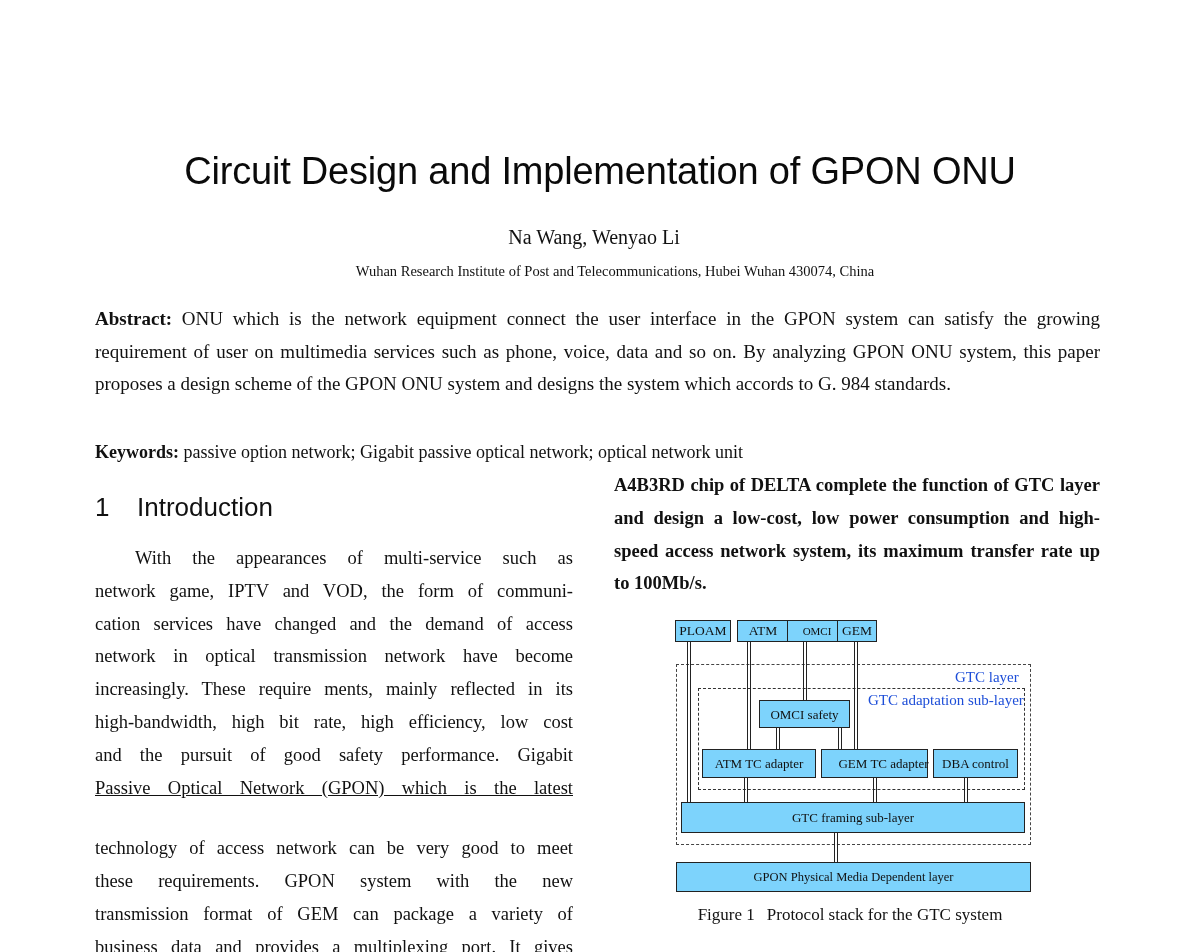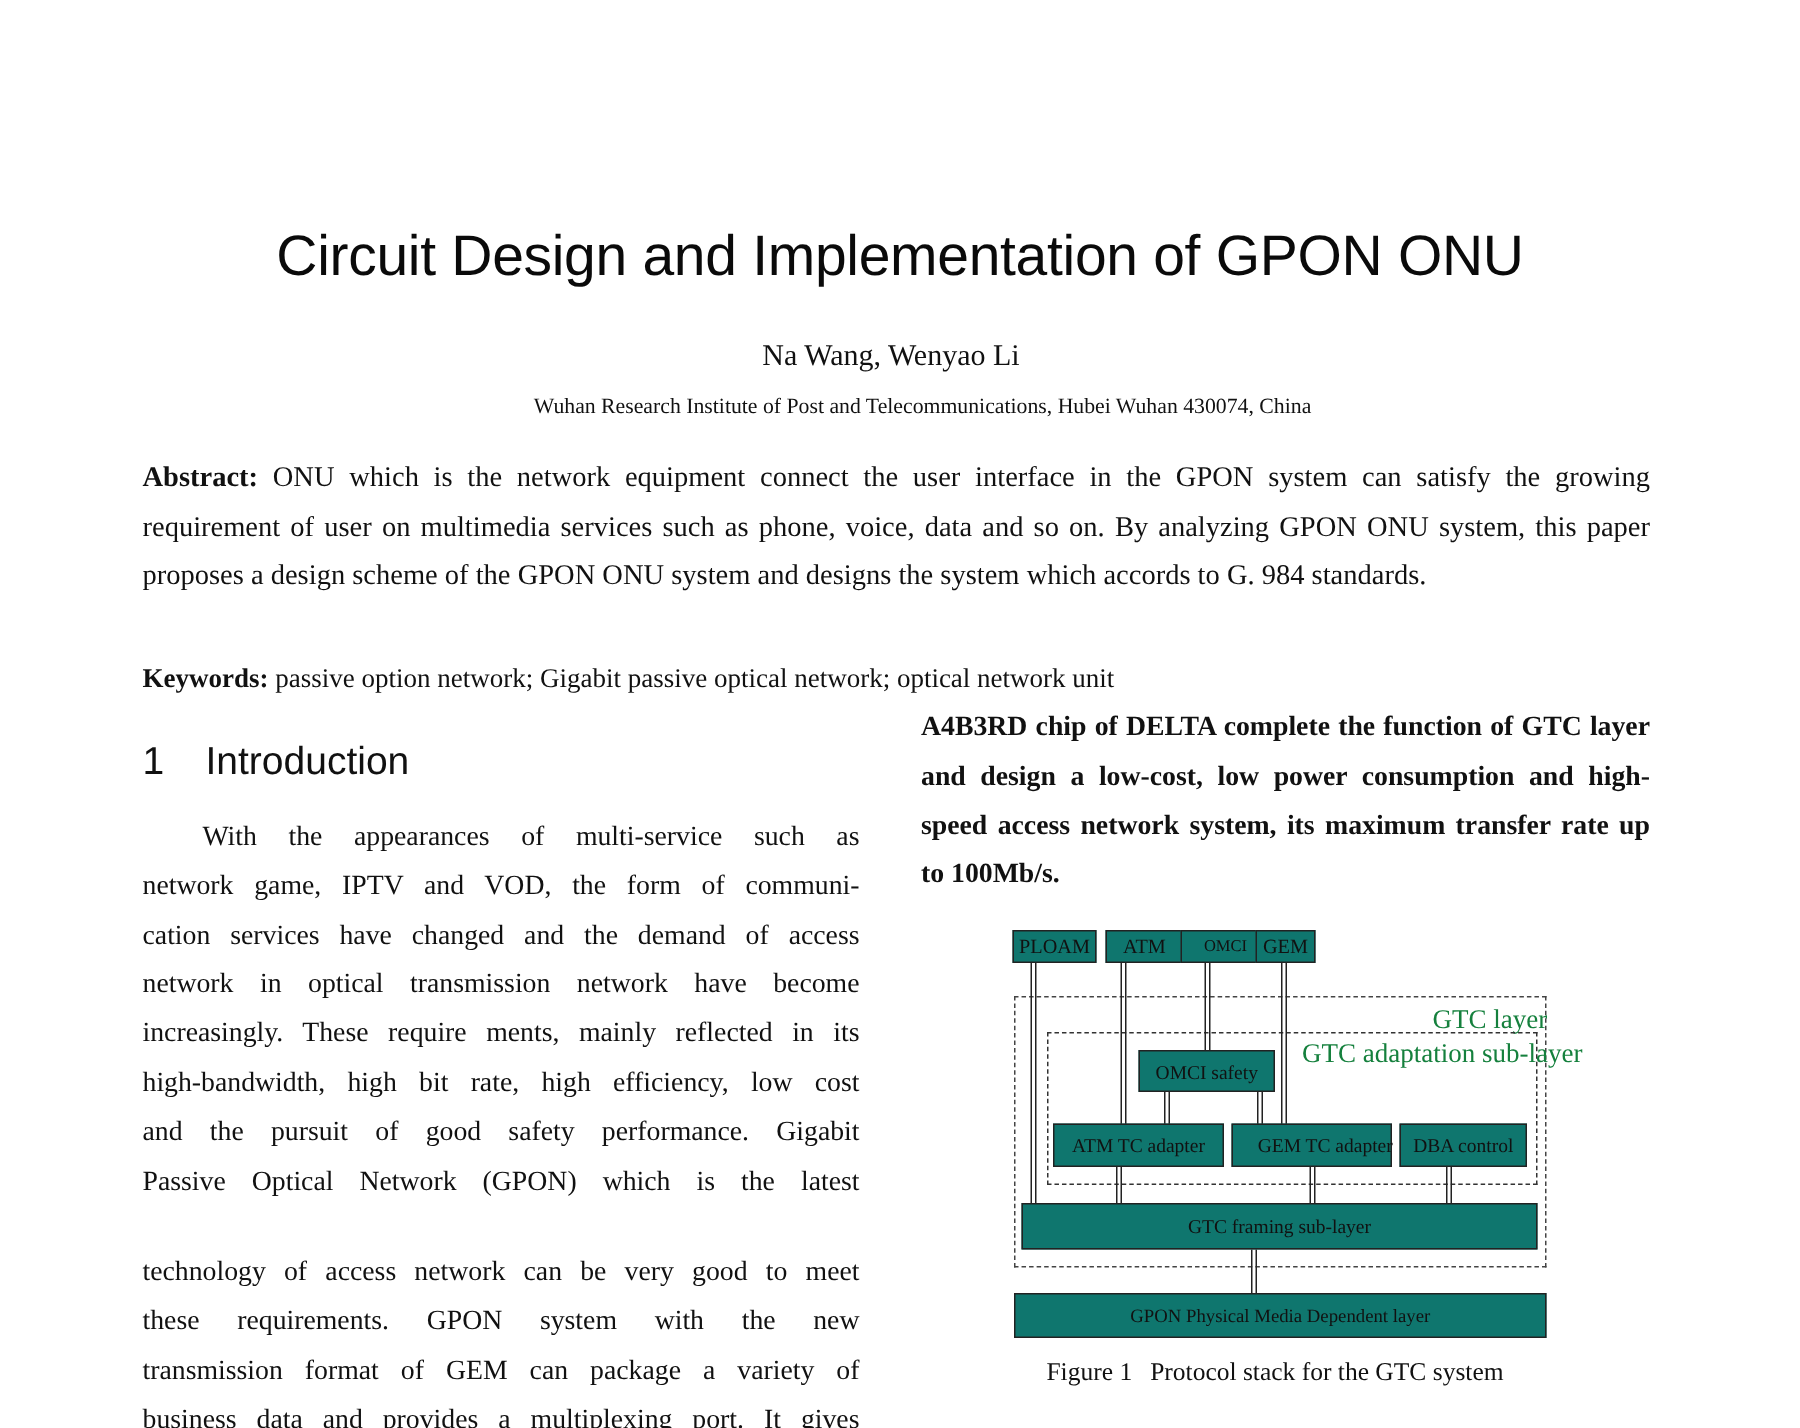--- a/index.html
+++ b/index.html
@@ -77,41 +77,41 @@
   }
   .col-right p { margin: 0; font-weight: bold; }
 
   
   .diagram {
     left: 670px; top: 612px; width: 370px; height: 290px;
   }
   .box {
     position: absolute;
     border: 1.3px solid #222;
-    background: #0f766e;
+    background: #7dd3fc;
     font-size: 13px;
     line-height: 1;
     display: flex;
     align-items: center;
     justify-content: center;
     white-space: nowrap;
     box-sizing: border-box;
     color: #111;
   }
   .box.top { font-size: 13.5px; }
   .dashed {
     position: absolute;
     border: 1.2px dashed #333;
     box-sizing: border-box;
   }
   .dashed.dotdash { border-style: dashed; border-color: #444; }
   .layer-label {
     position: absolute;
-    font-size: 18px;
-    color: #15803d;
+    font-size: 15px;
+    color: #1d4ed8;
     white-space: nowrap;
     text-align: center;
   }
   .vline {
     position: absolute;
     width: 4px;
     border-left: 1.2px solid #222;
     border-right: 1.2px solid #222;
     box-sizing: border-box;
   }
@@ -145,21 +145,21 @@
 </div>
 
 <div class="abs col-left">
   <div style="text-indent:40px;text-align-last:justify;">With the appearances of multi-service such as</div>
   <div style="text-align-last:justify;">network game, IPTV and VOD, the form of communi-</div>
   <div style="text-align-last:justify;">cation services have changed and the demand of access</div>
   <div style="text-align-last:justify;">network in optical transmission network have become</div>
   <div style="text-align-last:justify;">increasingly. These require ments, mainly reflected in its</div>
   <div style="text-align-last:justify;">high-bandwidth, high bit rate, high efficiency, low cost</div>
   <div style="text-align-last:justify;">and the pursuit of good safety performance. Gigabit</div>
-  <div style="text-align-last:justify;">Passive Optical Network (GPON) which is the latest</div>
+  <div style="text-align-last:justify;text-decoration:underline;">Passive Optical Network (GPON) which is the latest</div>
   <div style="text-align-last:justify;margin-top:28px;">technology of access network can be very good to meet</div>
   <div style="text-align-last:justify;">these requirements. GPON system with the new</div>
   <div style="text-align-last:justify;">transmission format of GEM can package a variety of</div>
   <div style="text-align-last:justify;">business data and provides a multiplexing port. It gives</div>
   <div style="text-align-last:left;">boost to the development of access network.</div>
 </div>
 
 <div class="abs col-right">
   <p>A4B3RD chip of DELTA complete the function of GTC layer and design a low-cost, low power consumption and high-speed access network system, its maximum transfer rate up to 100Mb/s.</p>
 </div>

